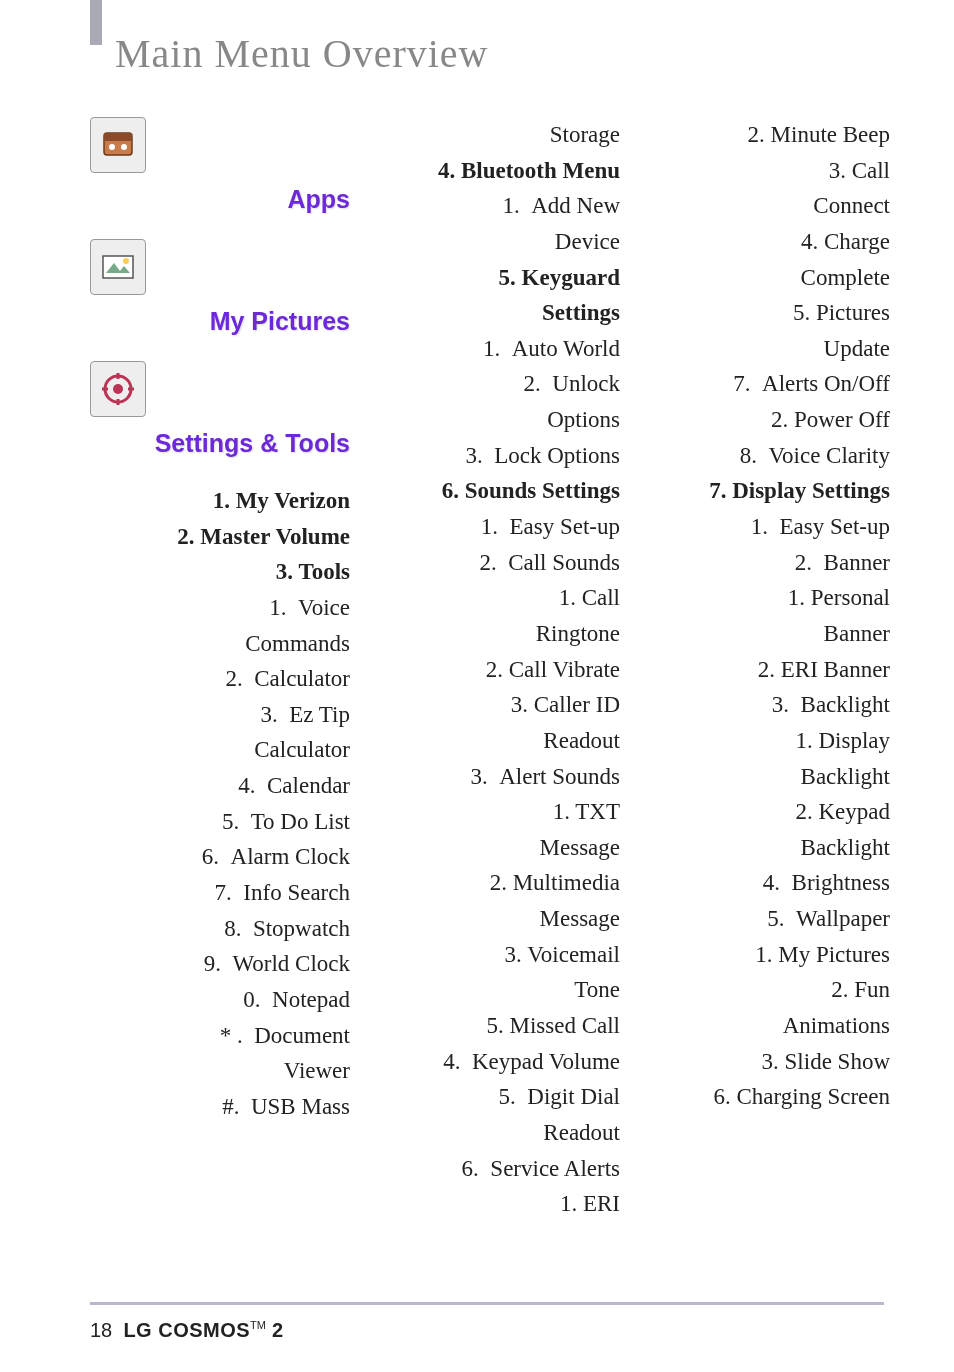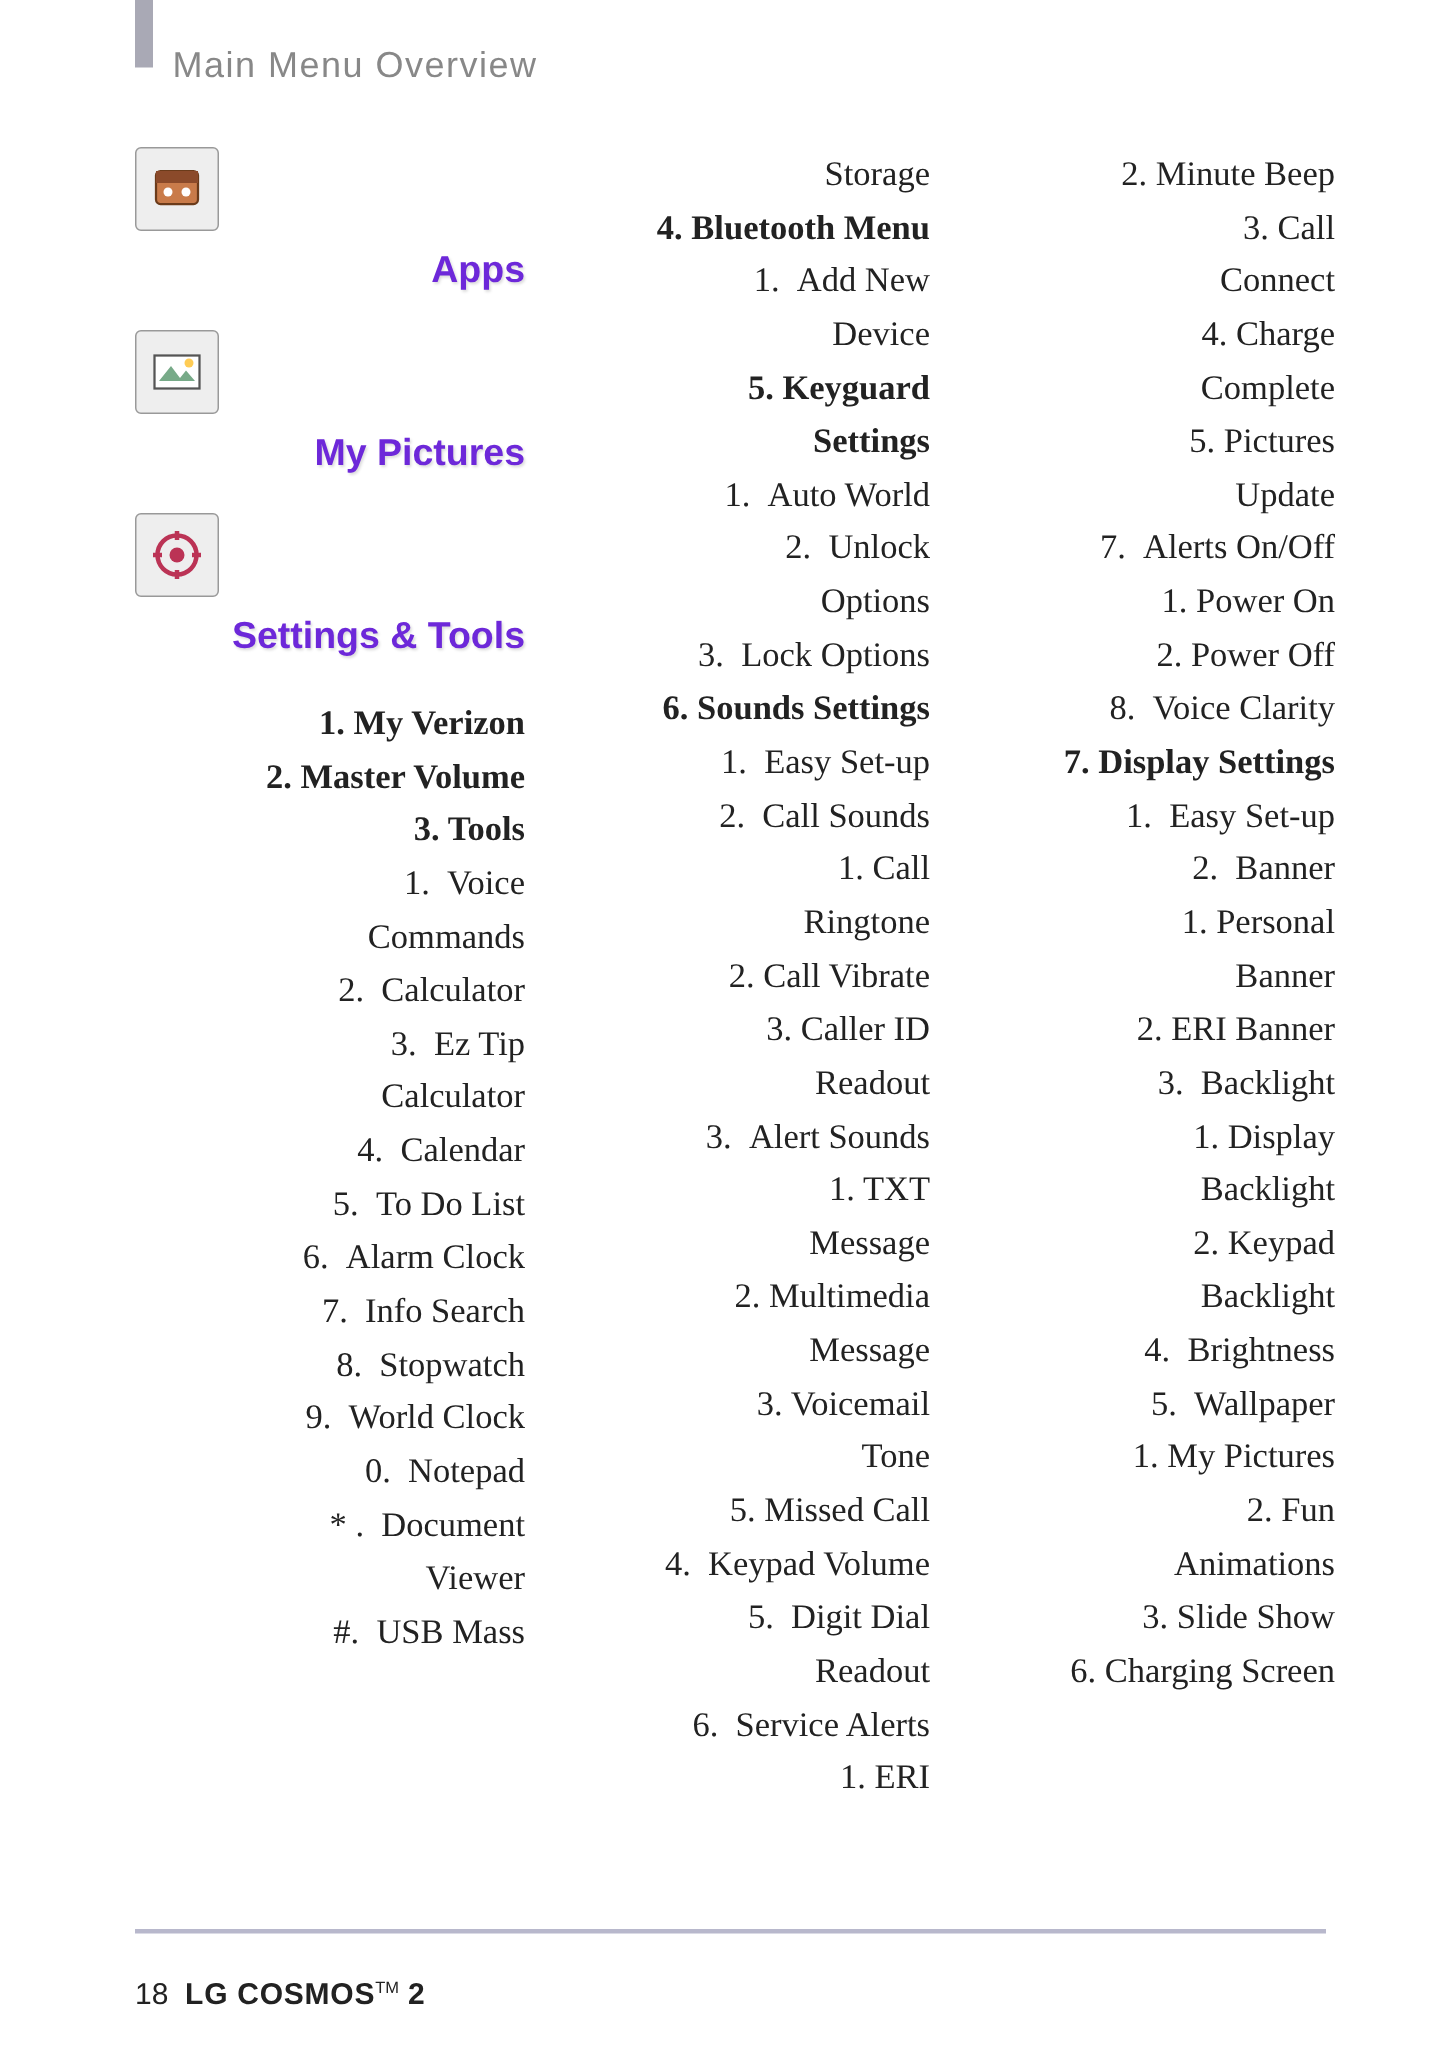--- a/index.html
+++ b/index.html
@@ -22,27 +22,27 @@
     }
     .title-bar {
       position: absolute;
       left: 90px;
       top: 0;
       width: 12px;
       height: 45px;
       background: #a9a9b5;
     }
     .page-title {
-      font-size: 24px;
+      font-size: 40px;
       color: #888;
       font-weight: 300;
       letter-spacing: 1px;
       margin-left: 25px;
       margin-bottom: 40px;
-      font-family: Liberation Sans, sans-serif;
+      font-family: Liberation Serif, serif;
     }
     .content-area {
       position: relative;
       height: 1180px;
     }
     .col {
       position: absolute;
       top: 0;
       width: 260px;
       text-align: right;
@@ -81,21 +81,21 @@
     .indent-2 { padding-left: 60px; }
     .indent-3 { padding-left: 90px; }
     .sub-indent-1 { padding-left: 95px; }
     .sub-indent-2 { padding-left: 110px; }
     .footer {
       position: absolute;
       bottom: 30px;
       left: 90px;
       right: 70px;
       border-top: 3px solid #b8b8cc;
-      padding-top: 30px;
+      padding-top: 14px;
       font-family: Arial, sans-serif;
       font-size: 20px;
       color: #222;
     }
     .footer .pnum { font-weight: normal; }
     .footer .model { font-weight: bold; letter-spacing: 0.5px; }
     .footer .tm { font-size: 11px; vertical-align: super; }
   </style>
 </head>
 <body>
@@ -196,21 +196,20 @@
 
     <div class="col col3">
       <div class="menu-line indent-3"><span>2.</span> <span>Minute Beep</span></div>
       <div class="menu-line indent-3"><span>3.</span> <span>Call</span></div>
       <div class="menu-line sub-indent-2">Connect</div>
       <div class="menu-line indent-3"><span>4.</span> <span>Charge</span></div>
       <div class="menu-line sub-indent-2">Complete</div>
       <div class="menu-line indent-3"><span>5.</span> <span>Pictures</span></div>
       <div class="menu-line sub-indent-2">Update</div>
       <div class="menu-line indent-2"><span>7.</span>&nbsp;&nbsp;<span>Alerts On/Off</span></div>
-      <div class="menu-line indent-3"><span>1.</span> <span>Power On</span></div>
       <div class="menu-line indent-3"><span>2.</span> <span>Power Off</span></div>
       <div class="menu-line indent-2"><span>8.</span>&nbsp;&nbsp;<span>Voice Clarity</span></div>
       <div class="menu-line bold indent-1"><span>7.</span> <span>Display Settings</span></div>
       <div class="menu-line indent-2"><span>1.</span>&nbsp;&nbsp;<span>Easy Set-up</span></div>
       <div class="menu-line indent-2"><span>2.</span>&nbsp;&nbsp;<span>Banner</span></div>
       <div class="menu-line indent-3"><span>1.</span> <span>Personal</span></div>
       <div class="menu-line sub-indent-2">Banner</div>
       <div class="menu-line indent-3"><span>2.</span> <span>ERI Banner</span></div>
       <div class="menu-line indent-2"><span>3.</span>&nbsp;&nbsp;<span>Backlight</span></div>
       <div class="menu-line indent-3"><span>1.</span> <span>Display</span></div>

